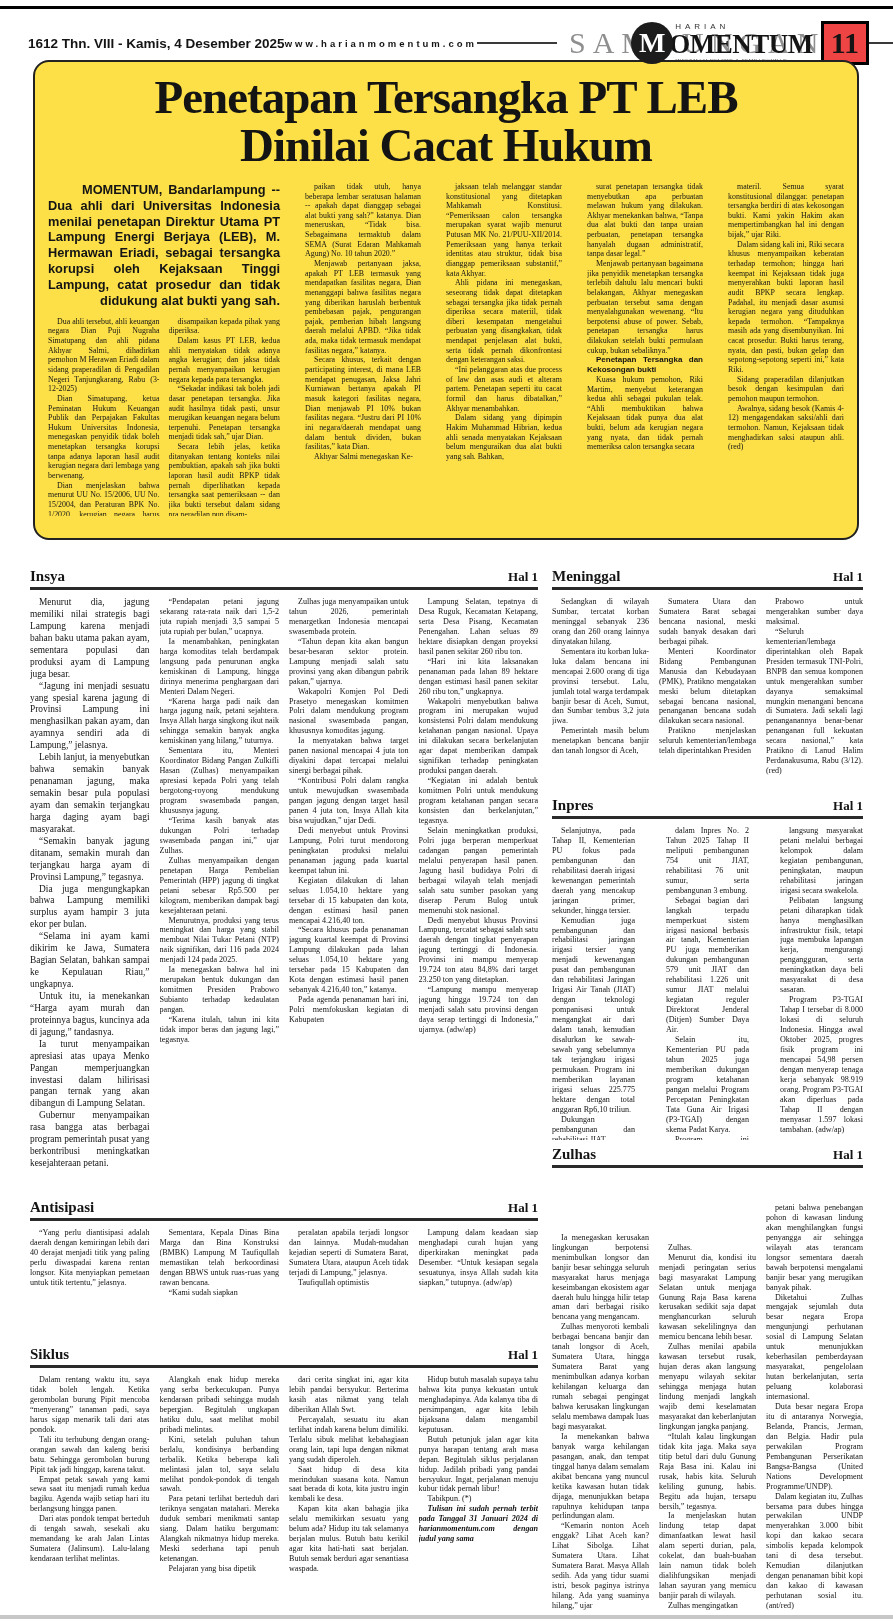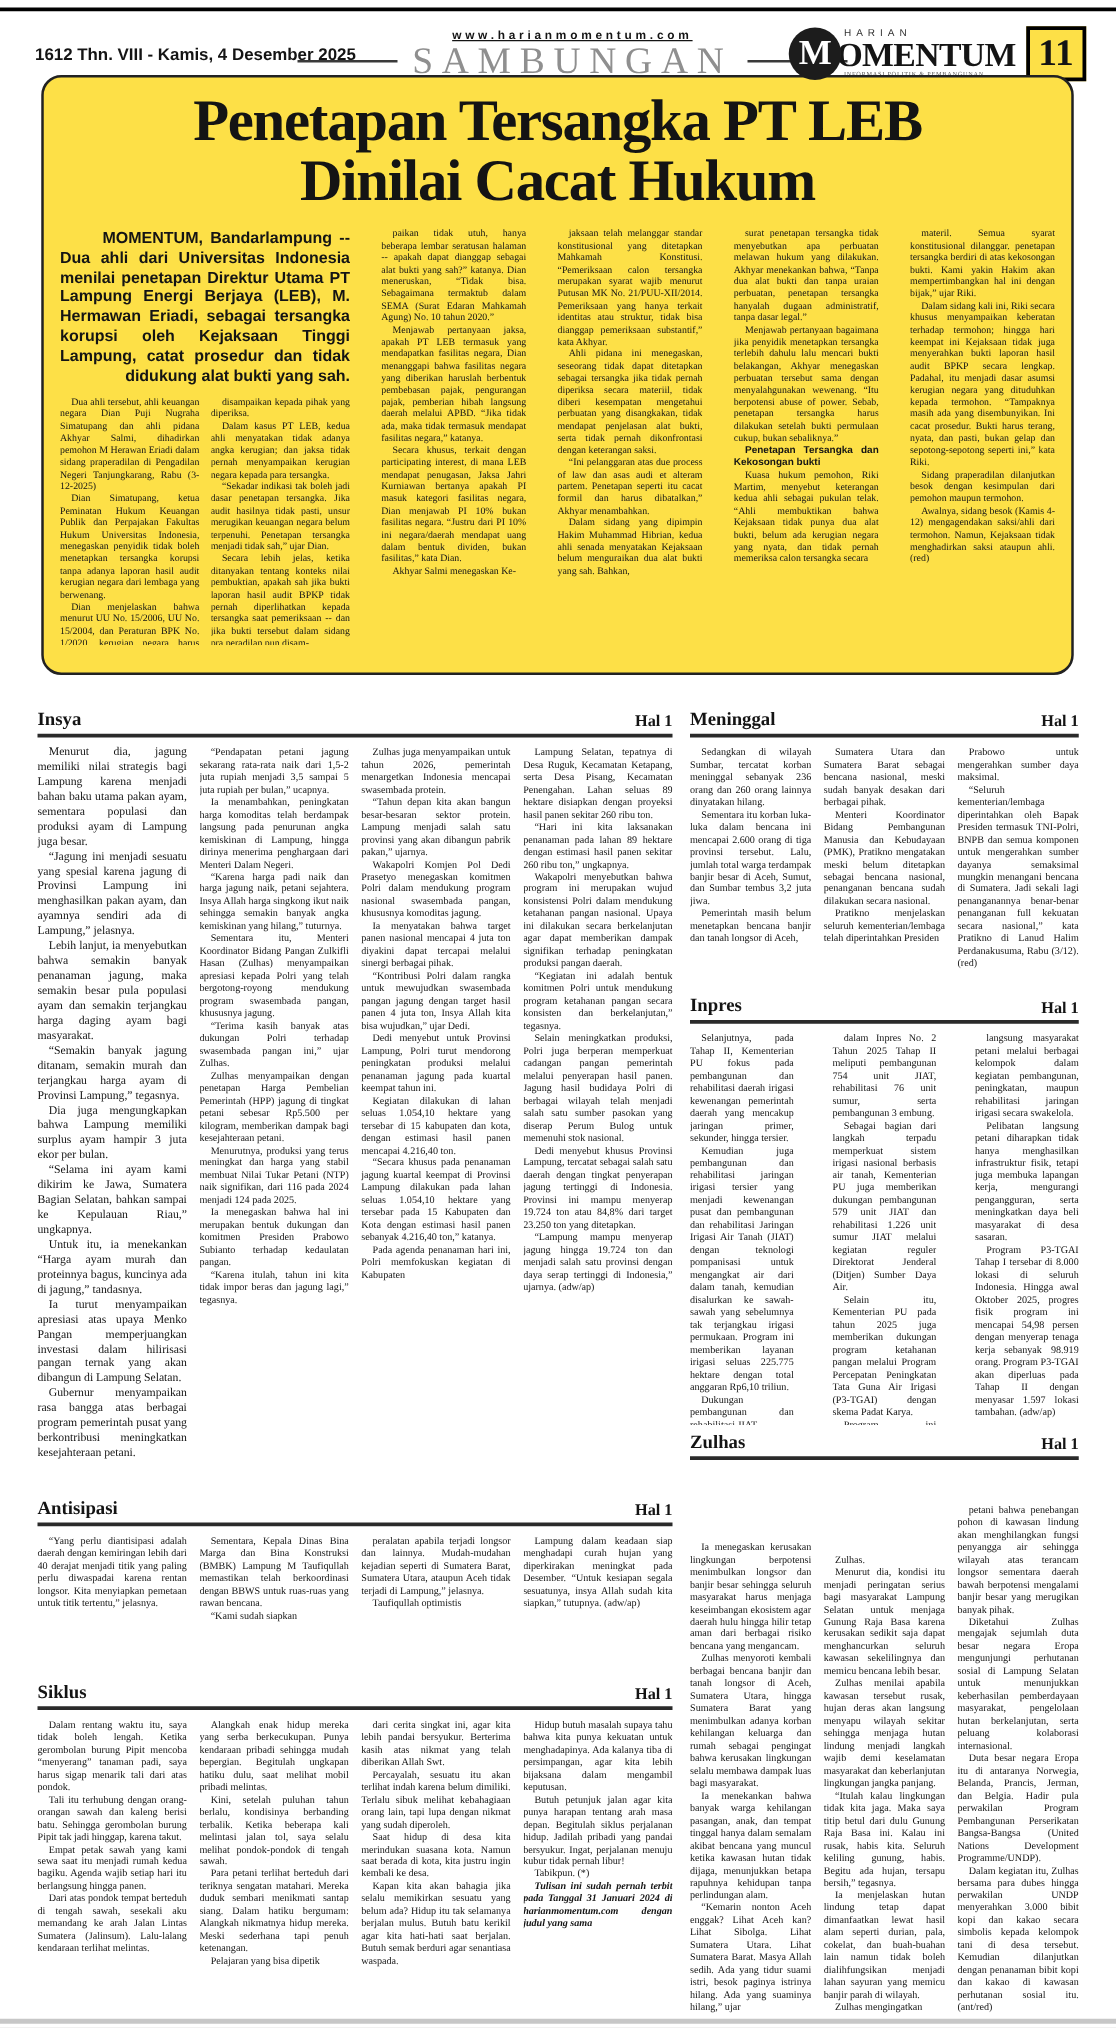--- a/index.html
+++ b/index.html
@@ -4,34 +4,34 @@
 <style>
   html,body{margin:0;padding:0;background:#e8e8e8;}
   .page{position:relative;width:893px;height:1622px;background:#ffffff;margin:0 auto;
         font-family:"Liberation Serif",serif;color:#141414;overflow:hidden;}
   .topline{position:absolute;top:6px;left:0;right:0;height:3px;background:#000;}
 
   
   .masthead{position:absolute;top:16px;left:28px;right:24px;height:54px;
             display:flex;align-items:center;justify-content:space-between;}
   .edition{font-family:"Liberation Sans",sans-serif;font-weight:bold;font-size:13.5px;white-space:nowrap;}
-  .center-head{flex:1;display:flex;flex-direction:column;align-items:center;min-width:0;text-decoration:underline;}
+  .center-head{flex:1;display:flex;flex-direction:row;align-items:center;min-width:0;}
   .site{font-family:"Liberation Sans",sans-serif;font-weight:bold;font-size:9.5px;letter-spacing:3px;}
   .samb-row{display:flex;align-items:center;gap:12px;}
   .rule-dash{width:80px;border-top:2px solid #3a3a3a;}
   .samb{font-size:30px;color:#8f8f8f;letter-spacing:7px;font-weight:normal;margin:0;line-height:1;}
   .brand{display:flex;align-items:center;gap:8px;}
   .logo-wrap{display:flex;align-items:center;}
   .m-circle{width:42px;height:42px;border-radius:50%;background:#1c1c1c;color:#fff;display:flex;
             align-items:center;justify-content:center;font-size:28px;font-weight:bold;z-index:2;}
   .brand-text{display:flex;flex-direction:column;line-height:1;margin-left:-4px;}
   .harian{font-family:"Liberation Sans",sans-serif;font-size:8px;letter-spacing:4px;color:#333;margin-left:6px;}
   .momentum{font-size:27px;font-weight:bold;letter-spacing:-0.5px;}
   .tagline{font-size:5px;letter-spacing:0.6px;color:#555;margin-left:6px;}
-  .page-num{border:3px solid #000;font-size:30px;font-weight:bold;padding:0 7px;line-height:1.25;background:#fde047;}
+  .page-num{border:3px solid #000;font-size:30px;font-weight:bold;padding:0 7px;line-height:1.25;background:#ef4444;}
 
   
   .top-box{position:absolute;top:60px;left:33px;width:826px;height:480px;border:2px solid #222;
            border-radius:16px;padding:8px 13px;box-sizing:border-box;background:#fde047;}
   .headline{text-align:center;font-weight:bold;font-size:47px;line-height:1.02;letter-spacing:-1px;margin:4px 0 12px;}
   .story-cols{display:flex;gap:25px;height:334px;overflow:hidden;}
   .block-2{flex:2;display:flex;flex-direction:column;min-width:0;}
   .lead{font-family:"Liberation Sans",sans-serif;font-weight:bold;font-size:12.8px;line-height:1.24;
         text-align:justify;text-align-last:right;text-indent:34px;margin:0 0 8px 0;}
   .sub-cols{display:flex;gap:9px;flex:1;overflow:hidden;}

